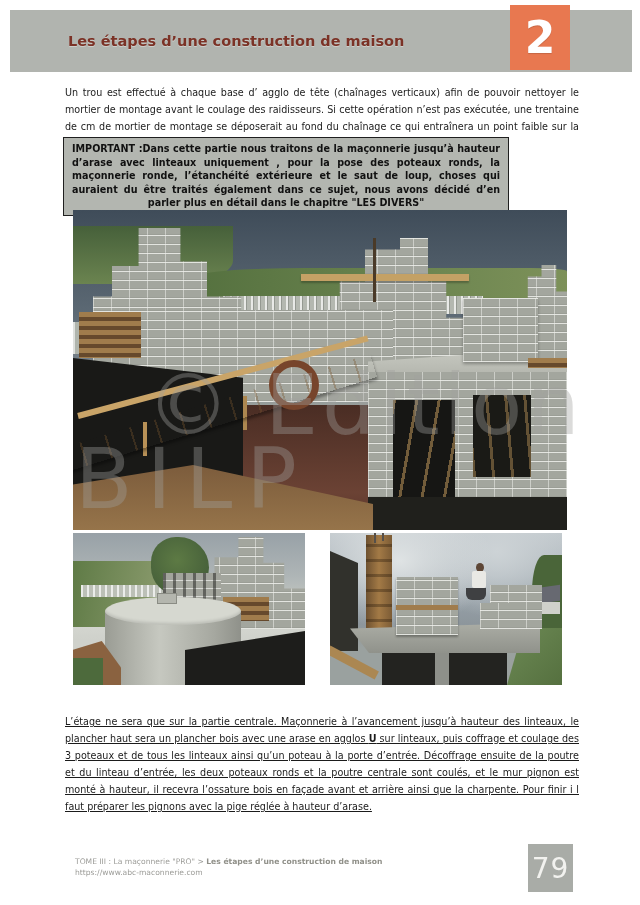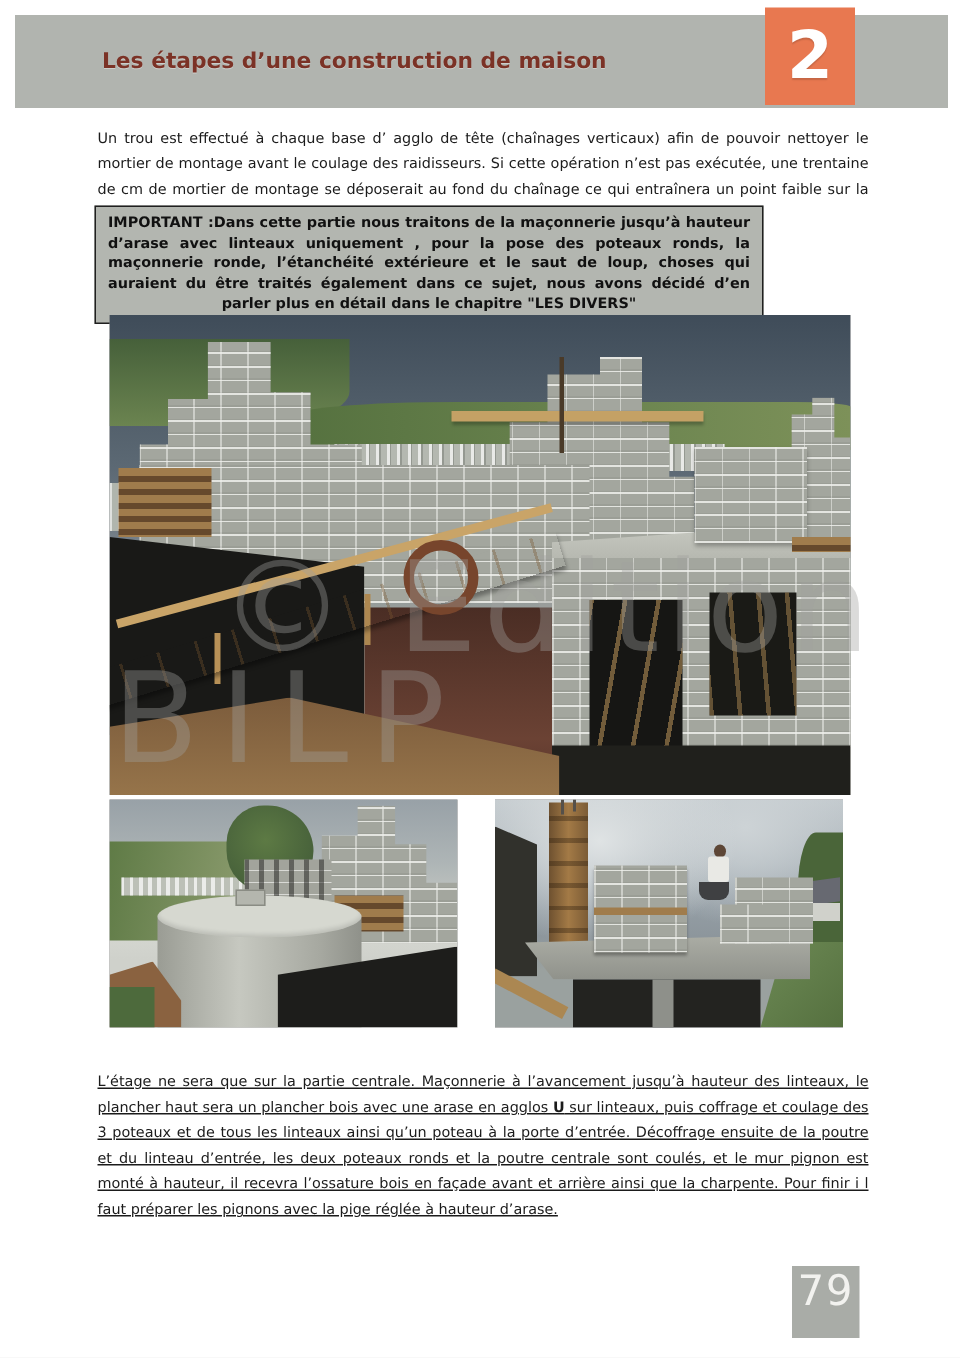--- a/index.html
+++ b/index.html
@@ -115,21 +115,21 @@
 
   
   .watermark { position:absolute; left:73px; top:368px; width:584px; z-index:5; pointer-events:none;
     font-weight:normal; color:rgba(160,161,157,0.38); line-height:74px; letter-spacing:4px; }
   .watermark .wm1 { font-size:84px; text-align:center; }
   .watermark .wm2 { font-size:84px; text-align:left; padding-left:2px; letter-spacing:14px; }
 
   
   .footer-text { position:absolute; left:75px; top:856px; font-size:7.6px; line-height:11px; color:#9c9c98; }
   .footer-text b { color:#909089; }
-  .pagenum-box { position:absolute; left:528px; top:844px; width:45px; height:48px; background:#a9aca7; display:flex; align-items:flex-start; justify-content:center; }
+  .pagenum-box { position:absolute; left:528px; top:844px; width:45px; height:48px; background:#a9aca7; display:flex; align-items:center; justify-content:center; }
   .pagenum-box span { color:#f2f2ef; font-size:28px; letter-spacing:1px; }
 </style>
 </head>
 <body>
 
 <div class="page">
 
   <div class="header-bar"></div>
   <div class="page-title">Les étapes d’une construction de maison</div>
   <div class="chapter-box">
@@ -210,18 +210,22 @@
     <div class="r-plank"></div>
   </div>
 
   <div class="watermark">
     <div class="wm1">© Edition</div>
     <div class="wm2">BILP</div>
   </div>
 
   <p class="para para2"><span>L’étage ne sera que sur la partie centrale. Maçonnerie à l’avancement jusqu’à hauteur des linteaux, le plancher haut sera un plancher bois avec une arase en agglos </span><b>U</b><span> sur linteaux, puis coffrage et coulage des 3 poteaux et de tous les linteaux ainsi qu’un poteau à la porte d’entrée. Décoffrage ensuite de la poutre et du linteau d’entrée, les deux poteaux ronds et la poutre centrale sont coulés, et le mur pignon est monté à hauteur, il recevra l’ossature bois en façade avant et arrière ainsi que la charpente. Pour finir i l faut préparer les pignons avec la pige réglée à hauteur d’arase.</span></p>
 
+  <div class="footer-text">
+    <div><span>TOME III : La maçonnerie "PRO" &gt; </span><b>Les étapes d’une construction de maison</b></div>
+    <div>https://www.abc-maconnerie.com</div>
+  </div>
 
   <div class="pagenum-box">
     <span>79</span>
   </div>
 
 </div>
 
 </body></html>

